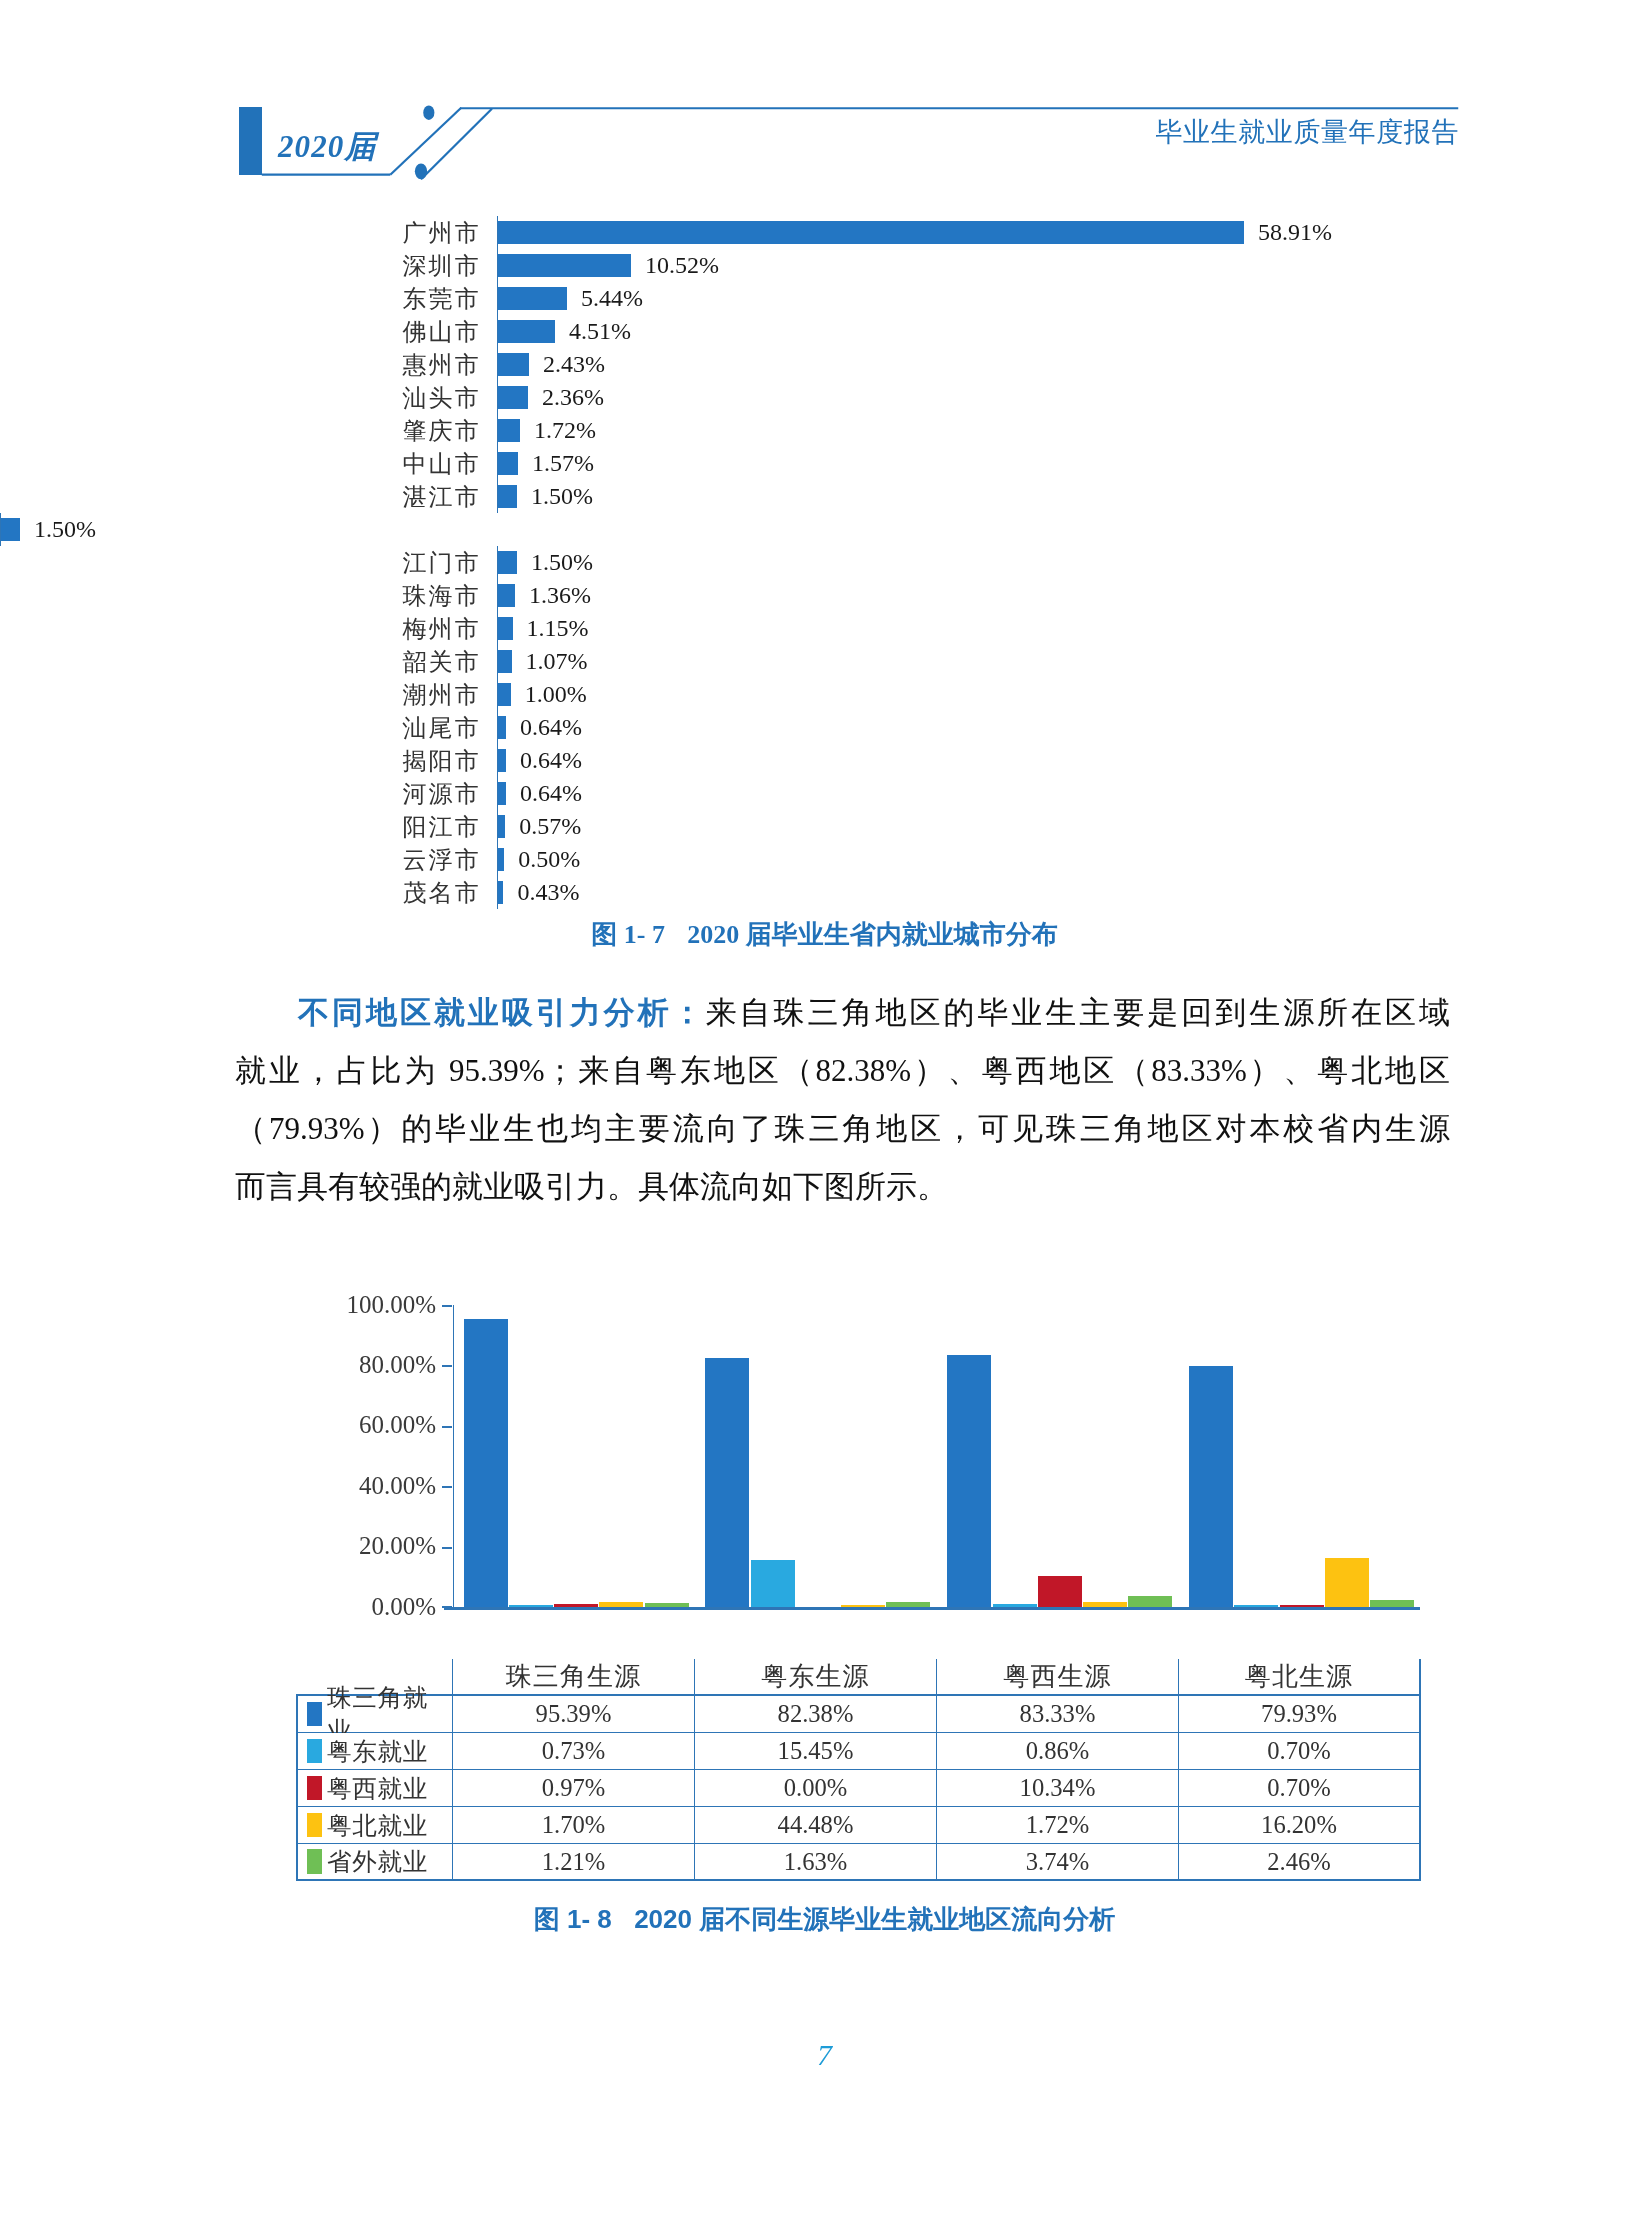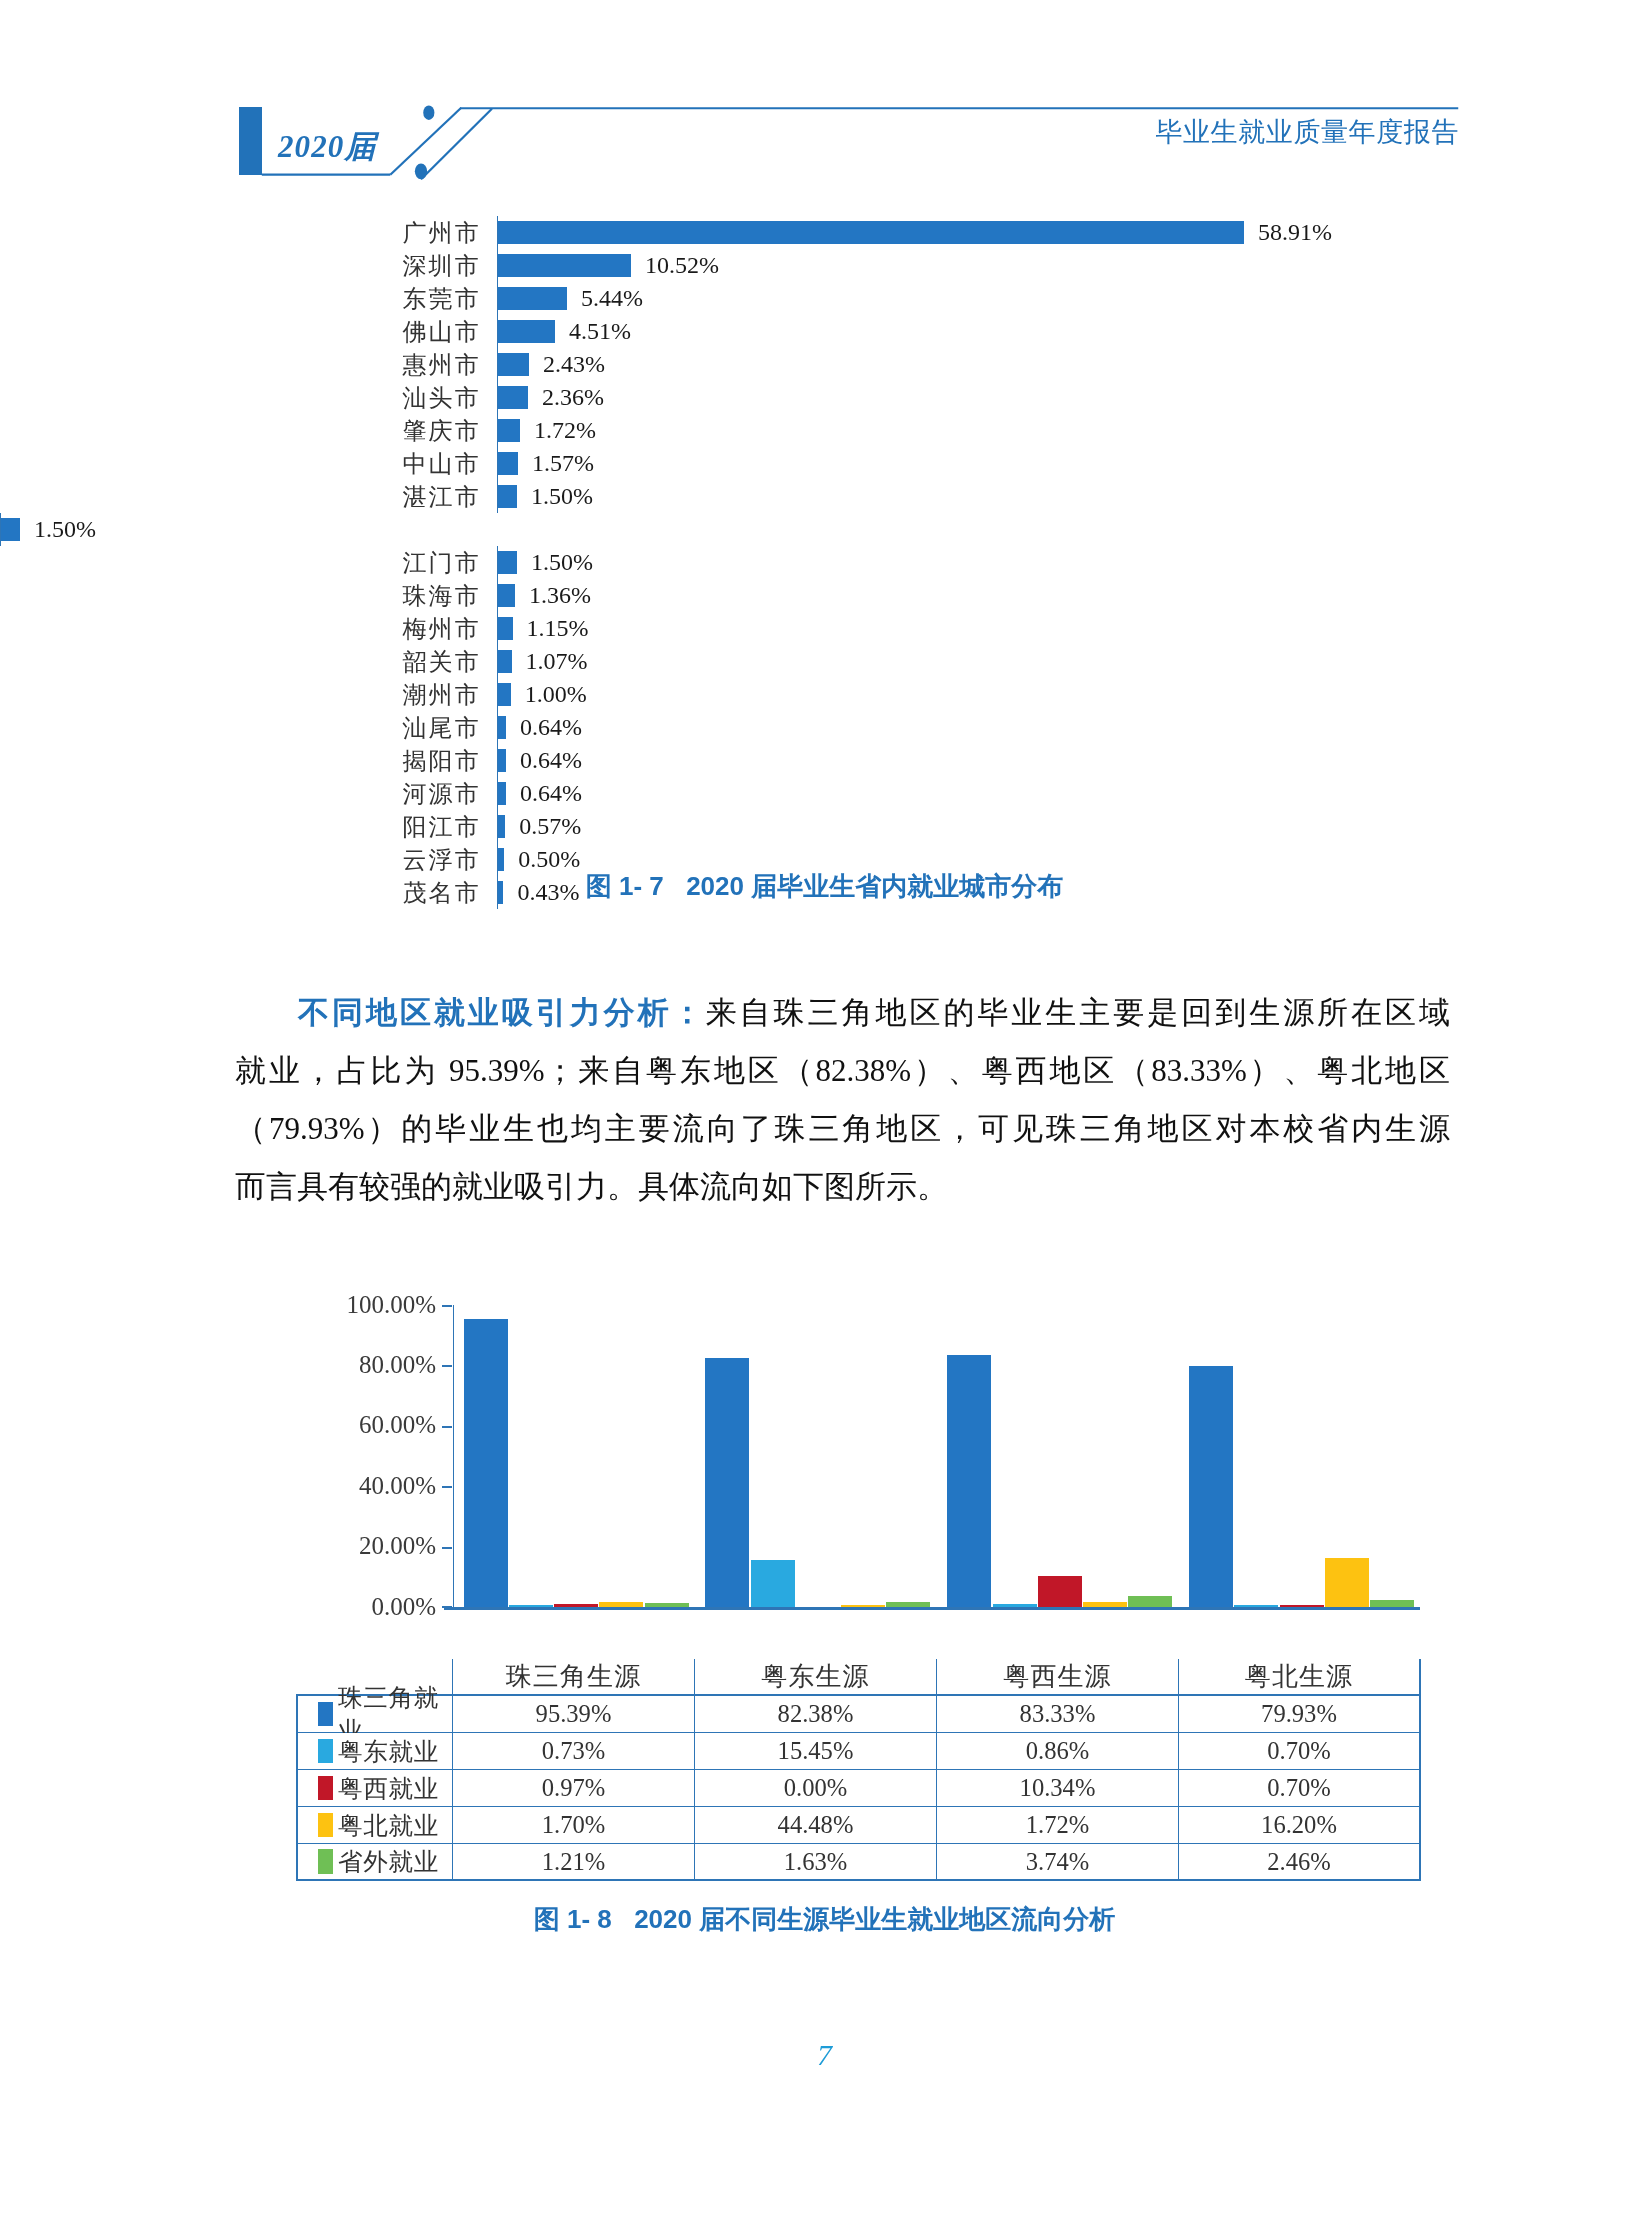--- a/index.html
+++ b/index.html
@@ -27,21 +27,21 @@
             font-size:24px;color:#333;letter-spacing:2.2px;}
   .c1-barzone{display:flex;align-items:center;flex:1;height:100%;
               border-left:1.7px solid var(--tblborder);}
   .c1-bar{height:22.3px;}
   .c1-value{margin-left:14px;font-size:24px;color:#1a1a1a;}
 
   
   .caption{position:absolute;width:100%;text-align:center;font-size:26px;font-weight:bold;
            color:var(--accent);font-family:"Liberation Sans","DejaVu Sans",sans-serif;}
   .caption .cap-label{margin-right:22.3px;}
-  .cap1{top:869px;}
+  .cap1{top:917px;font-family:Liberation Serif, serif;}
   .cap2{top:1902px;}
 
   
   .para{position:absolute;left:235px;top:984px;width:1215px;font-size:31px;color:#111;}
   .para .pline{height:58px;line-height:58px;text-align:justify;text-align-last:justify;white-space:nowrap;}
   .para .pline.first{text-indent:63px;}
   .para .pline.last{text-align:left;text-align-last:left;}
   .para .lead{color:var(--accent);font-weight:bold;
               font-family:"Liberation Sans","DejaVu Sans",sans-serif;font-size:31px;}
 
@@ -55,21 +55,21 @@
   .fig8-xaxis{position:absolute;left:444px;top:1607px;width:976px;height:3.4px;background:var(--tblborder);}
 
   .fig8-table{position:absolute;left:296px;top:1659px;display:grid;
               grid-template-columns:157px 242px 242px 242px 242px;grid-auto-rows:37px;}
   .c2t-cell{display:flex;align-items:center;justify-content:center;box-sizing:border-box;
             border-right:1.7px solid var(--tblborder);border-bottom:1.7px solid var(--tblborder);
             font-size:24.6px;color:#333;background:#fff;}
   .c2t-empty{background:transparent;border-right:1.7px solid var(--tblborder);
              border-bottom:2.2px solid var(--tblborder);}
   .c2t-hdr{font-size:26px;letter-spacing:1.1px;border-bottom:2.2px solid var(--tblborder);}
-  .c2t-legend{justify-content:flex-start;padding-left:20px;border-left:2.2px solid var(--tblborder);
+  .c2t-legend{justify-content:flex-start;padding-left:9px;border-left:2.2px solid var(--tblborder);
               letter-spacing:0.6px;}
   .c2t-right{border-right:2.2px solid var(--tblborder);}
   .c2t-bottom{border-bottom:2.2px solid var(--tblborder);}
   .swatch{display:inline-block;width:14.5px;height:24.6px;margin-right:5.6px;flex:0 0 auto;}
 
   
   .pagenum{position:absolute;top:2038px;width:100%;text-align:center;font-size:30px;
            font-style:italic;color:#1E9CD7;}
 </style>
 </head>

